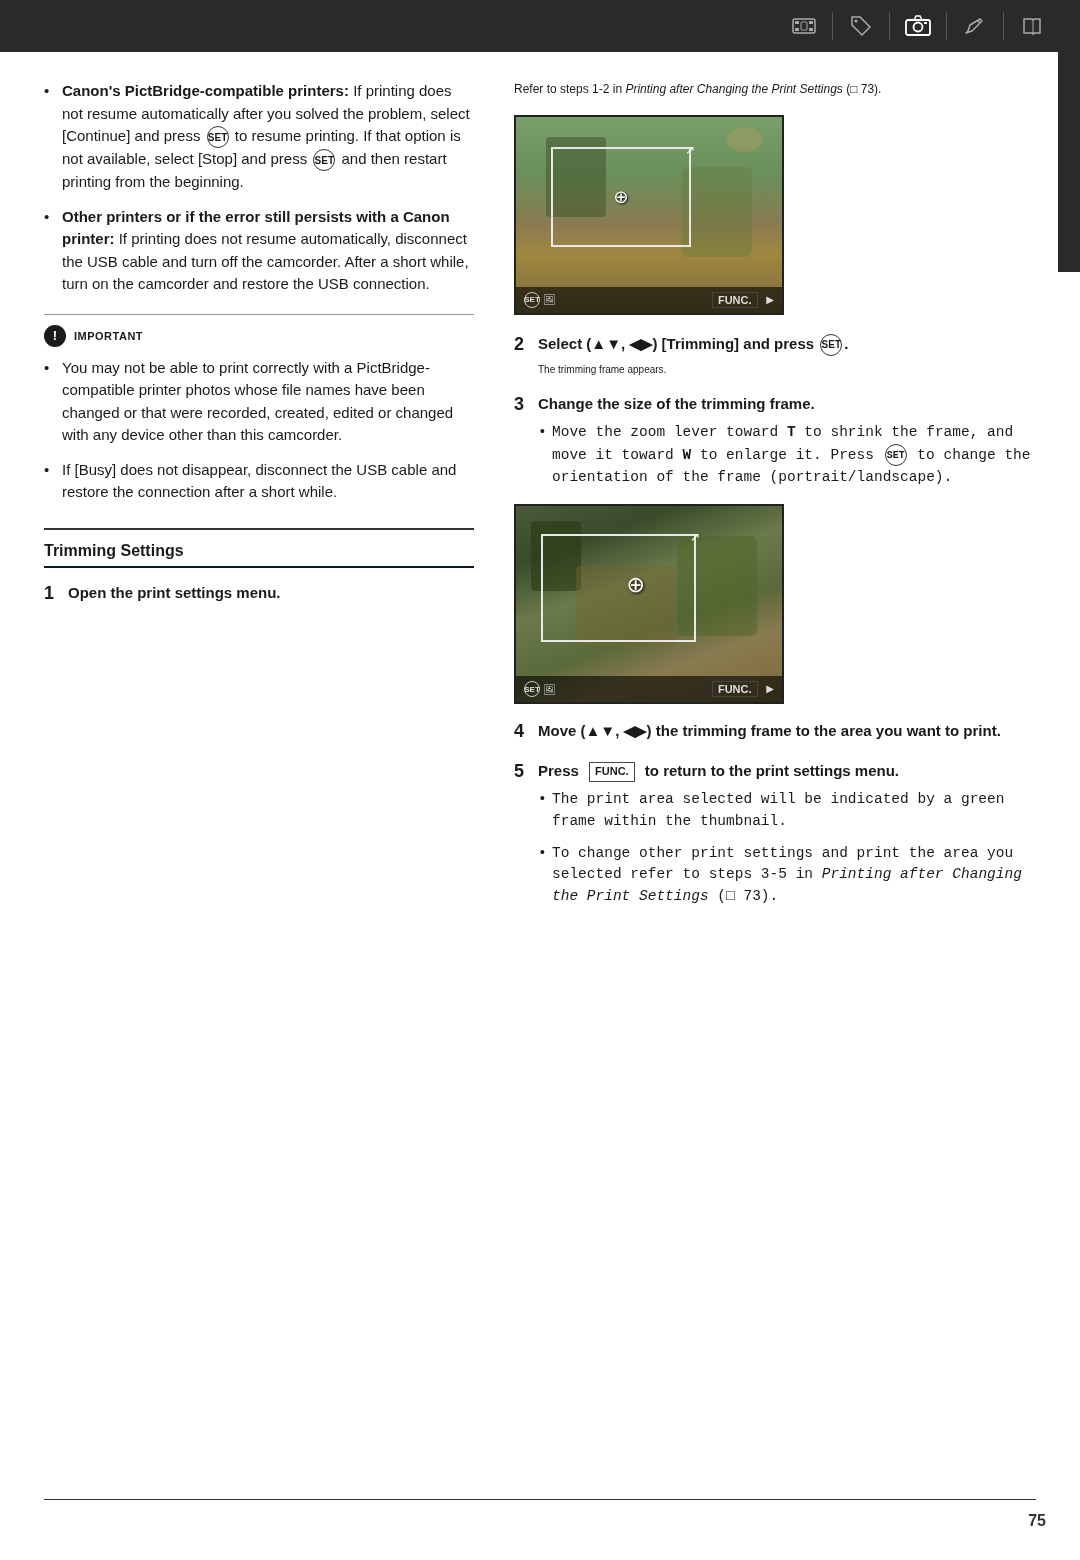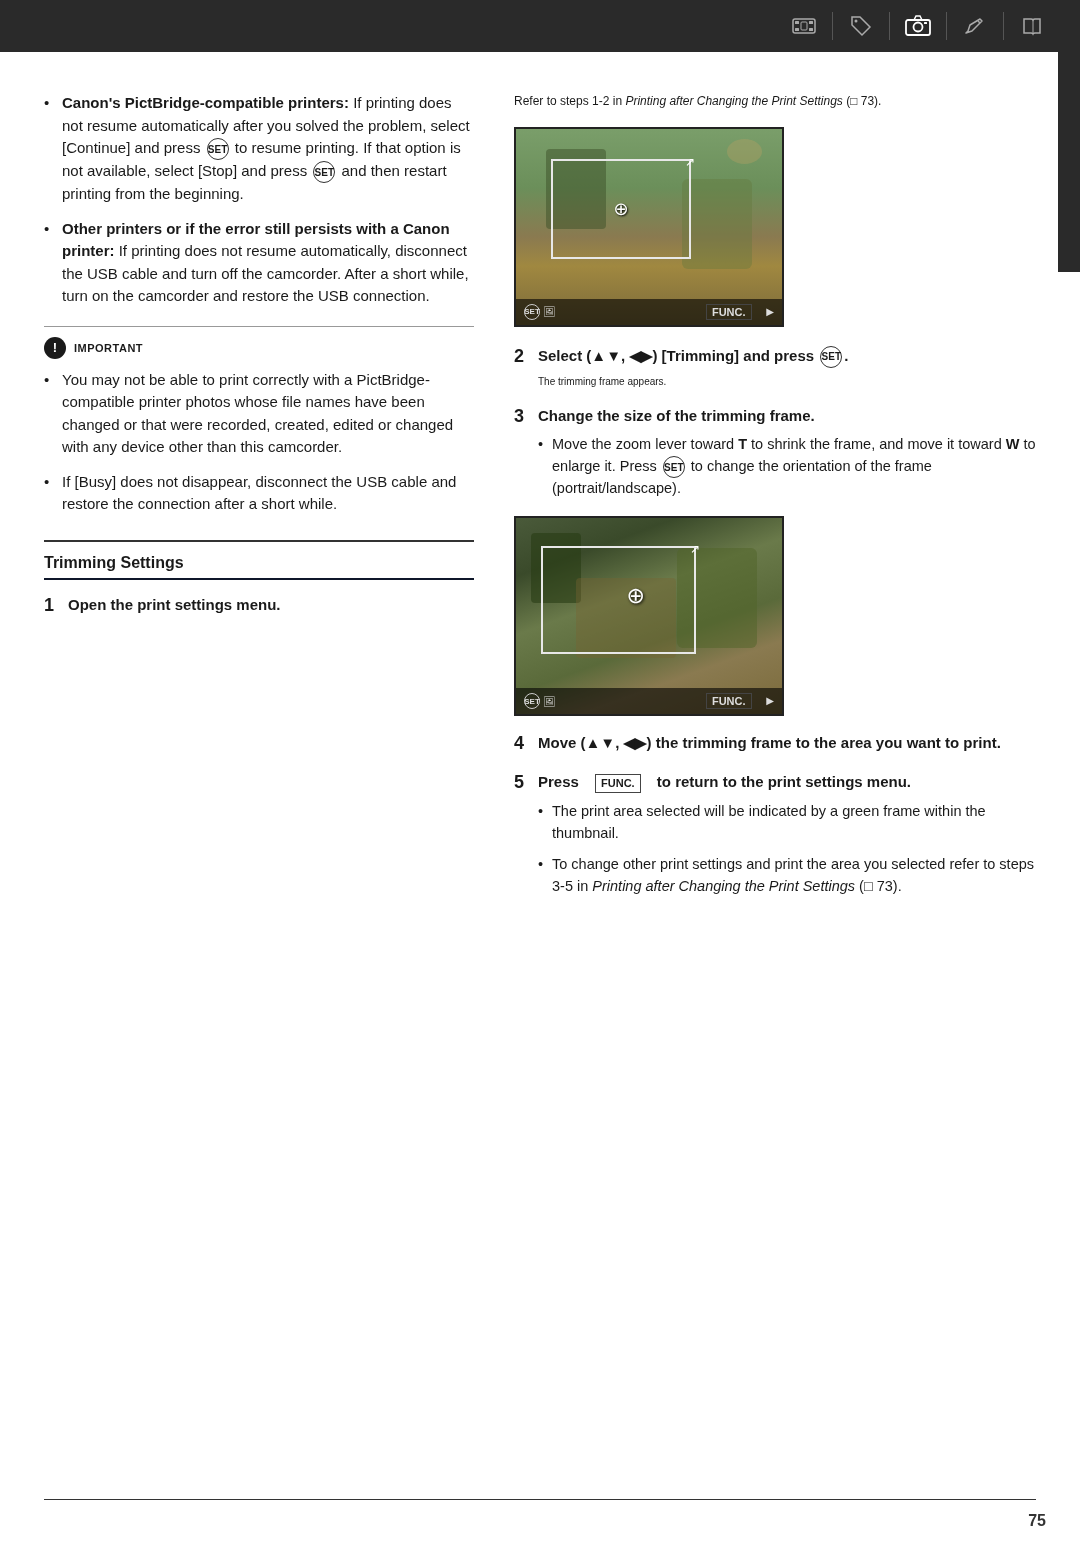--- a/index.html
+++ b/index.html
@@ -46,21 +46,21 @@
       color: #ccc;
       font-size: 20px;
     }
 
     .top-icon.active {
       color: #ffffff;
     }
 
     .page-content {
       display: flex;
-      padding: 40px 44px 60px 44px;
+      padding: 28px 44px 60px 44px;
       gap: 0;
     }
 
     .left-col {
       width: 460px;
       padding-right: 30px;
       flex-shrink: 0;
     }
 
     .right-col {
@@ -322,20 +322,21 @@
       padding-left: 24px;
       line-height: 1.5;
       margin-bottom: 6px;
       font-size: 10px;
     }
 
     
     .sub-bullets {
       list-style: none;
       padding-left: 24px;
+      font-family: Liberation Mono, monospace;
     }
 
     .sub-bullets li {
       position: relative;
       padding-left: 14px;
       margin-bottom: 10px;
       line-height: 1.5;
       font-size: 14.5px;
     }
 
@@ -353,21 +354,21 @@
     }
 
     
     .func-btn {
       display: inline-block;
       border: 1px solid #444;
       padding: 1px 5px;
       font-size: 11px;
       font-weight: bold;
       vertical-align: middle;
-      margin: 0 12px;
+      margin: 0 6px;
     }
 
     
     .page-footer {
       position: absolute;
       bottom: 30px;
       right: 34px;
       font-size: 16px;
       font-weight: bold;
       color: #333;

